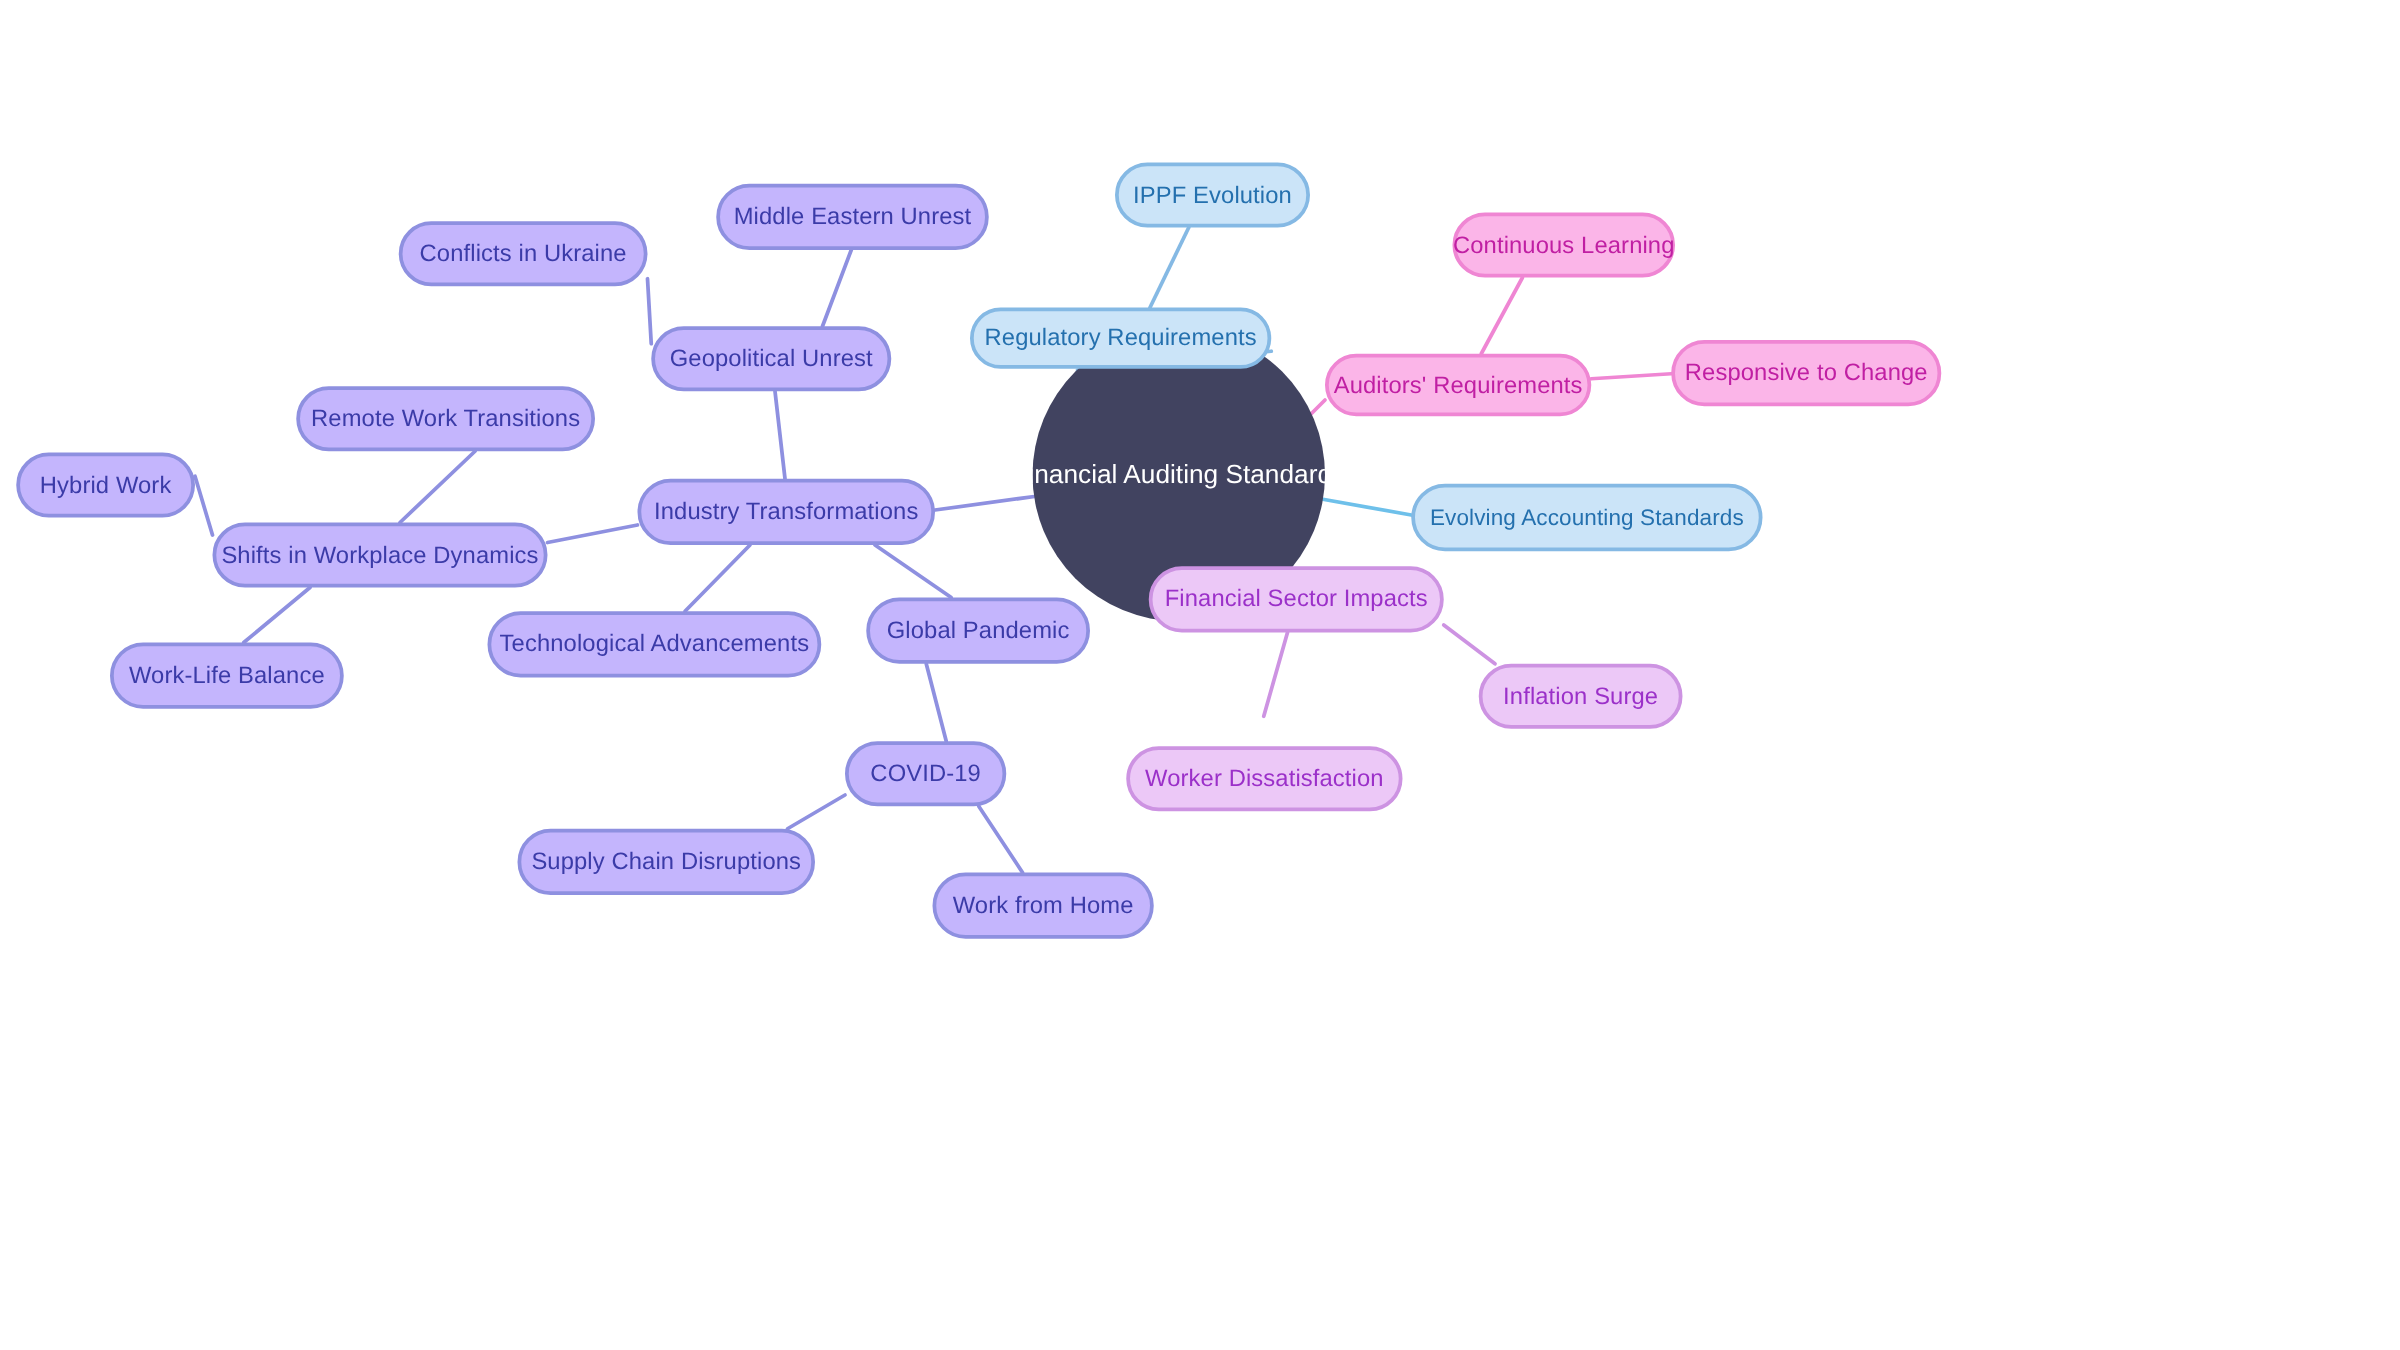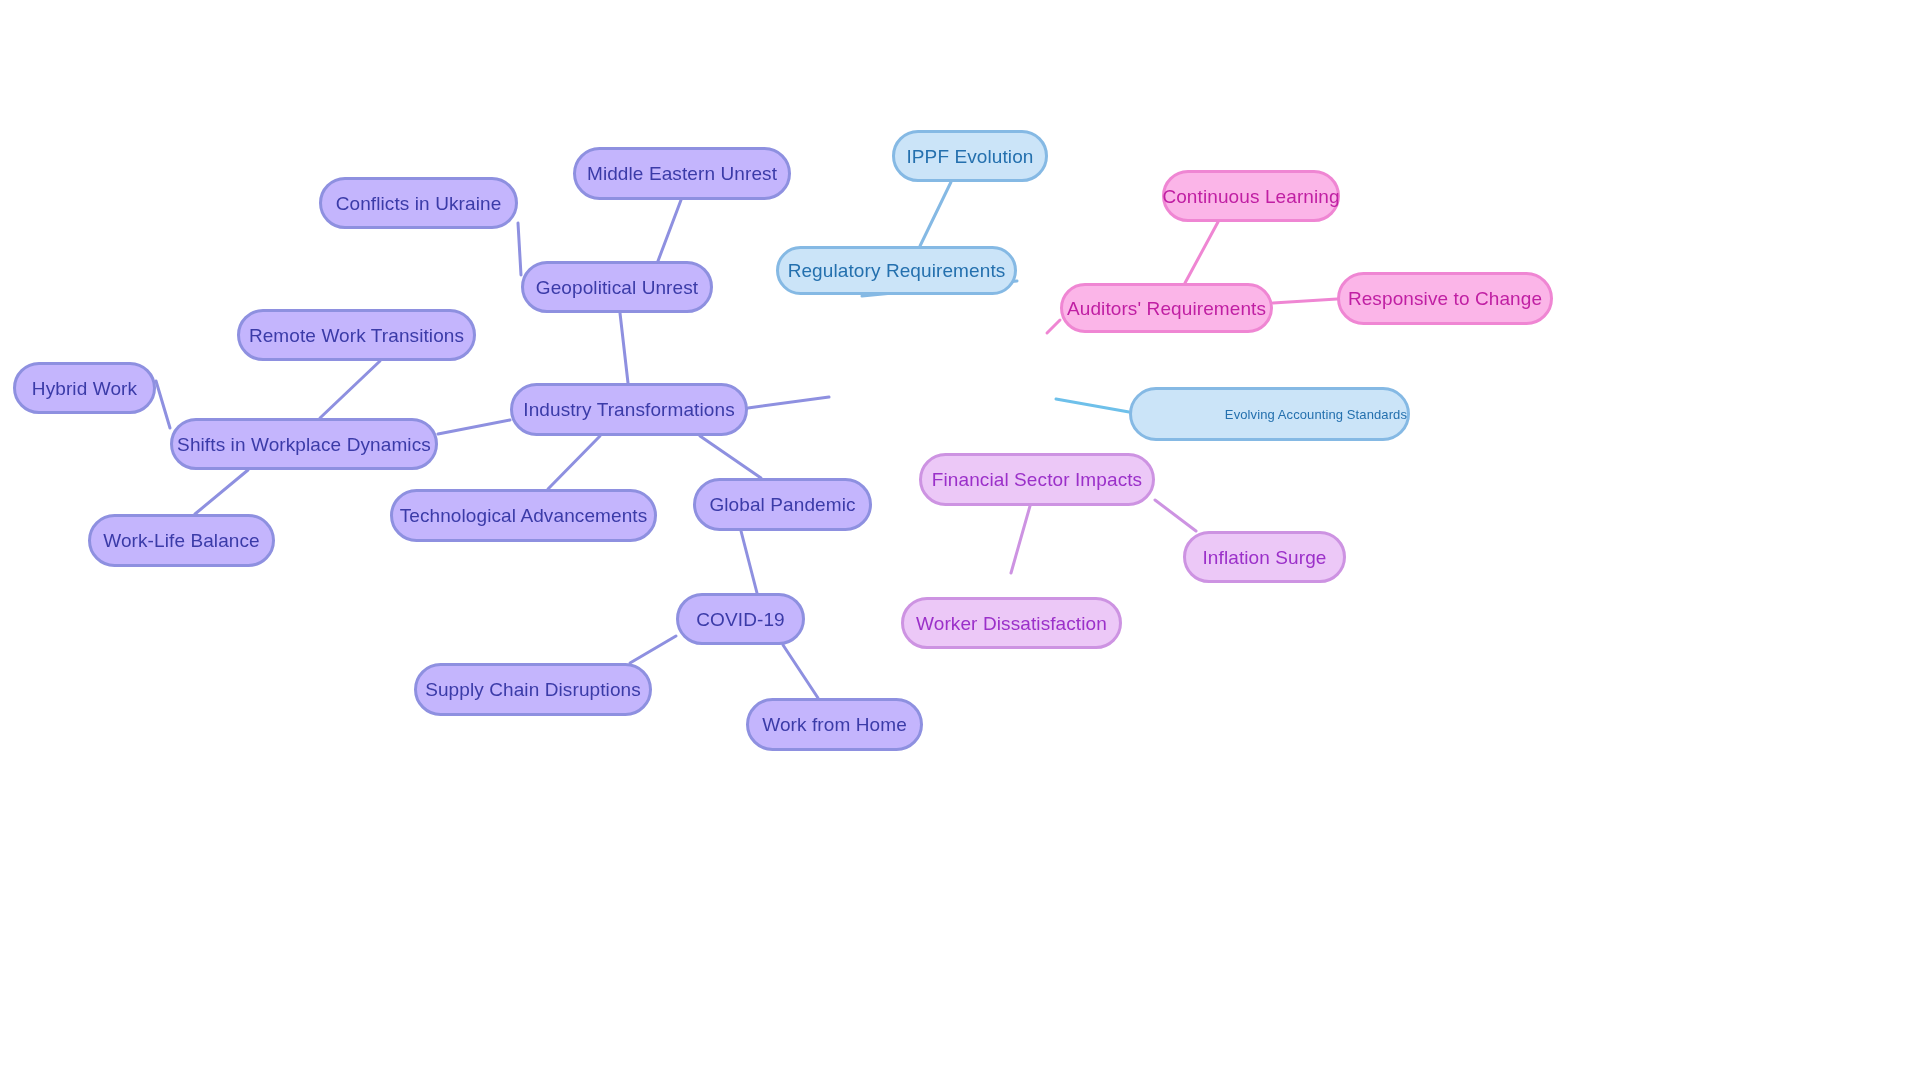--- a/index.html
+++ b/index.html
@@ -96,28 +96,31 @@
       <path d="M 510 420 L 438 434" stroke="#8e90e0" stroke-width="3" fill="none" stroke-linecap="round"></path>
       <path d="M 320 418 L 380 361" stroke="#8e90e0" stroke-width="3" fill="none" stroke-linecap="round"></path>
       <path d="M 170 428 L 156 381" stroke="#8e90e0" stroke-width="3" fill="none" stroke-linecap="round"></path>
       <path d="M 248 470 L 195 514" stroke="#8e90e0" stroke-width="3" fill="none" stroke-linecap="round"></path>
       <path d="M 600 436 L 548 489" stroke="#8e90e0" stroke-width="3" fill="none" stroke-linecap="round"></path>
       <path d="M 700 436 L 761 478" stroke="#8e90e0" stroke-width="3" fill="none" stroke-linecap="round"></path>
       <path d="M 741 531 L 757 593" stroke="#8e90e0" stroke-width="3" fill="none" stroke-linecap="round"></path>
       <path d="M 676 636 L 630 663" stroke="#8e90e0" stroke-width="3" fill="none" stroke-linecap="round"></path>
       <path d="M 783 645 L 818 698" stroke="#8e90e0" stroke-width="3" fill="none" stroke-linecap="round"></path>
     </svg>
+  <div id="root-node" class="root" style="left: 826px; top: 263px; width: 234px; height: 234px; font-size: 21px; background: rgb(65, 67, 96); color: rgb(255, 255, 255);">
+    <span class="label">Financial Auditing Standards</span>
+  </div>
   <div id="nodes-layer">
       <div class="node pal-lightblue" style="left: 776px; top: 246px; width: 241px; height: 49px; font-size: 19px;">
         <span class="label">Regulatory Requirements</span>
       </div>
       <div class="node pal-lightblue" style="left: 892px; top: 130px; width: 156px; height: 52px; font-size: 19px;">
         <span class="label">IPPF Evolution</span>
       </div>
-      <div class="node pal-lightblue" style="left: 1129px; top: 387px; width: 281px; height: 54px; font-size: 13px; justify-content: flex-end;">
+      <div class="node pal-lightblue" style="left: 1129px; top: 387px; width: 281px; height: 54px; font-size: 18px;">
         <span class="label">Evolving Accounting Standards</span>
       </div>
       <div class="node pal-pink" style="left: 1060px; top: 283px; width: 213px; height: 50px; font-size: 19px;">
         <span class="label">Auditors' Requirements</span>
       </div>
       <div class="node pal-pink" style="left: 1162px; top: 170px; width: 178px; height: 52px; font-size: 19px;">
         <span class="label">Continuous Learning</span>
       </div>
       <div class="node pal-pink" style="left: 1337px; top: 272px; width: 216px; height: 53px; font-size: 19px;">
         <span class="label">Responsive to Change</span>

